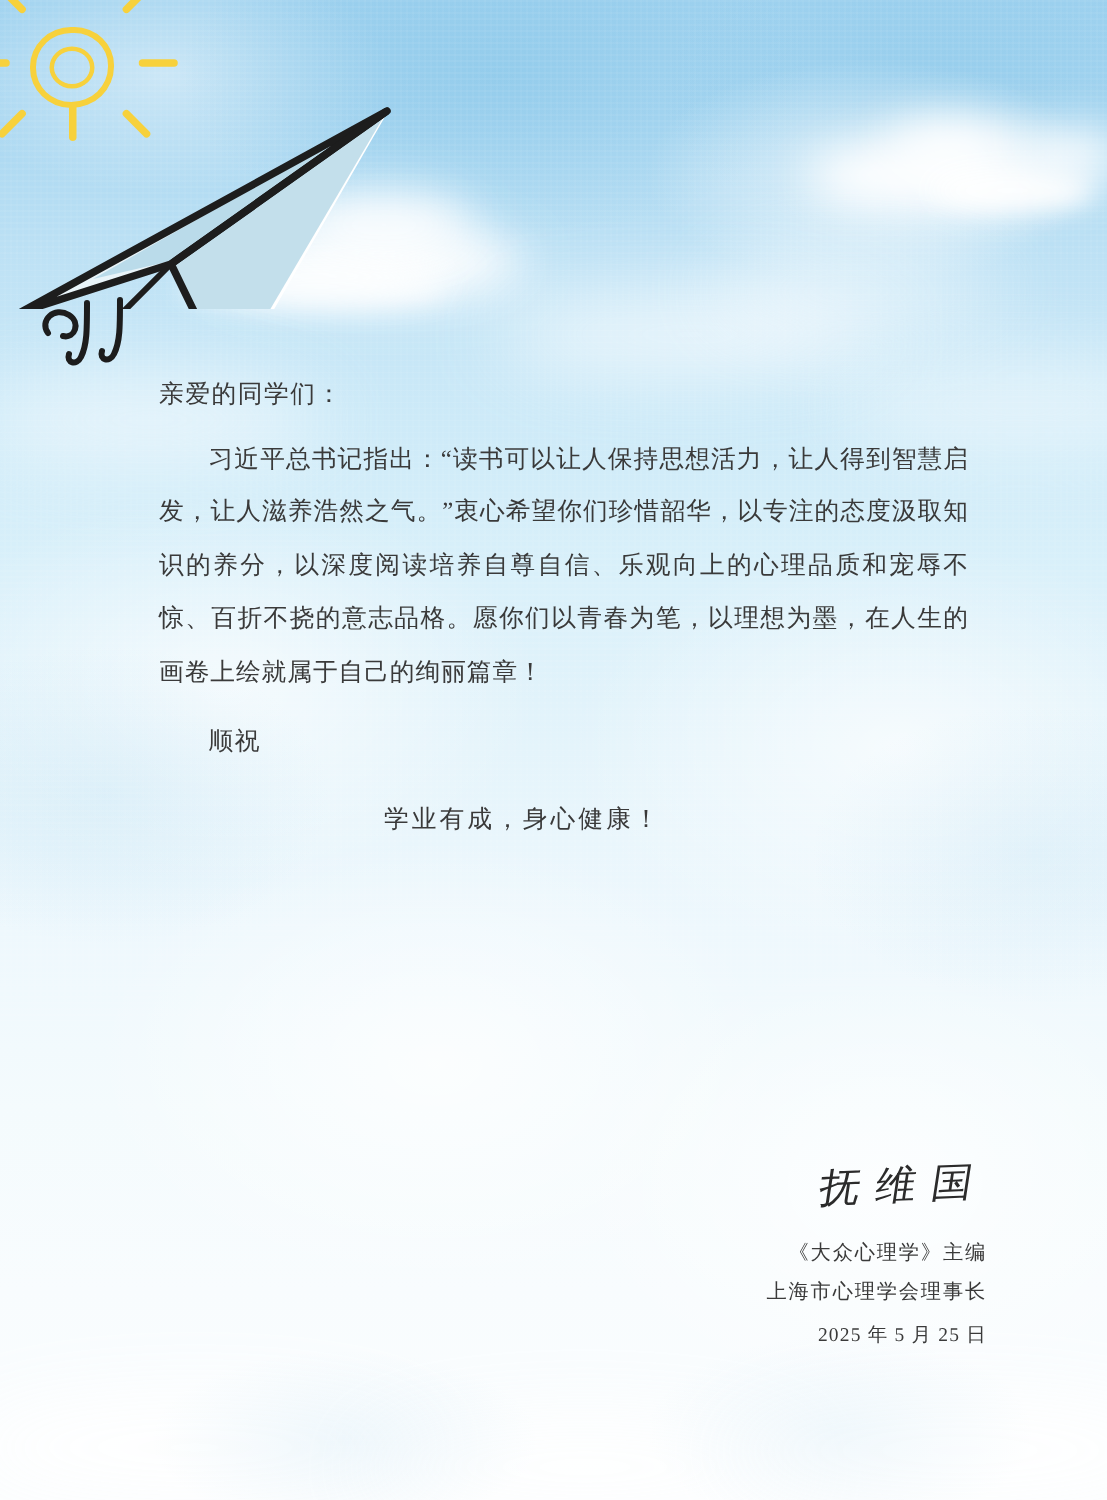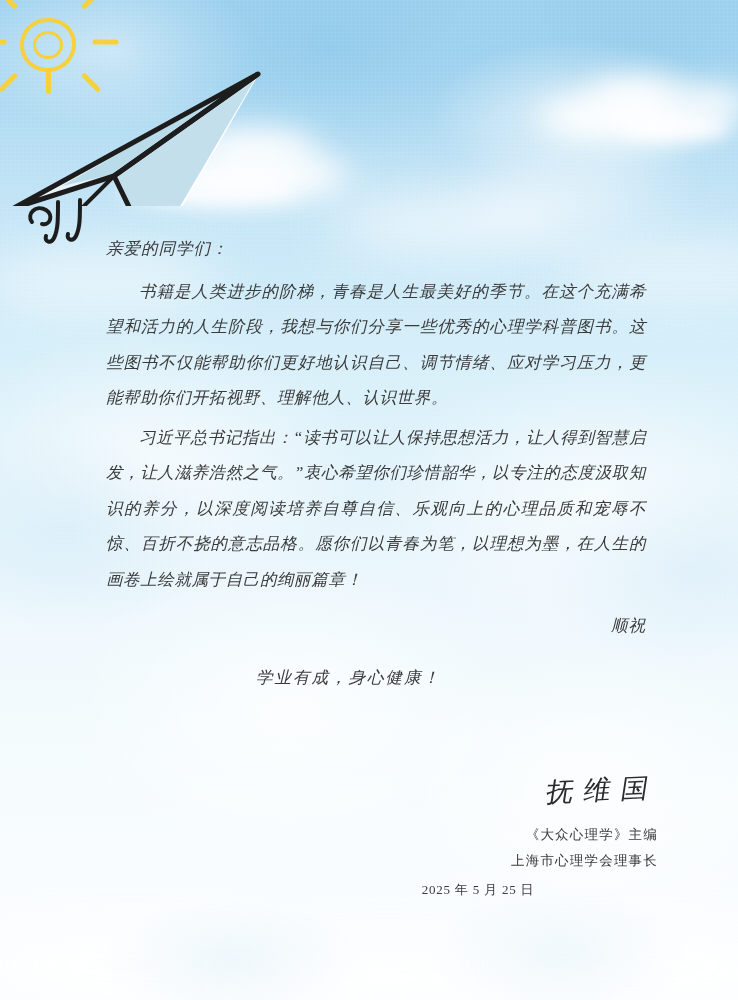--- a/index.html
+++ b/index.html
@@ -106,46 +106,44 @@
     left: 24px;
     top: 196px;
     width: 80px;
     height: 54px;
   }
 
   
   .letter {
     position: absolute;
     left: 106px;
-    top: 238px;
+    top: 252px;
     width: 540px;
     color: #3a3a3a;
     font-family: "Liberation Serif", serif;
-    font-style: italic;
   }
   .salutation {
     font-size: 16.5px;
     letter-spacing: 1px;
     margin-bottom: 14px;
   }
   .para {
     font-size: 16.5px;
     line-height: 2.15;
     letter-spacing: 0.6px;
     text-indent: 2em;
     margin: 0 0 4px 0;
     text-align: justify;
     text-justify: inter-ideograph;
   }
   .closing {
     font-size: 16.5px;
     letter-spacing: 1px;
     text-indent: 2em;
     margin-top: 18px;
-    text-align: right;
   }
   .wish {
     font-size: 16.5px;
     letter-spacing: 2px;
     text-indent: 0;
     margin-top: 30px;
     padding-left: 150px;
   }
 
   
@@ -174,21 +172,20 @@
     font-size: 13.5px;
     color: #3a3a3a;
     letter-spacing: 1.2px;
     line-height: 1.95;
   }
   .sig-date {
     font-size: 13px;
     color: #3a3a3a;
     letter-spacing: 0.8px;
     margin-top: 6px;
-    text-align: center;
   }
 
   
   .grain {
     position: absolute;
     inset: 0;
     pointer-events: none;
     opacity: 0.25;
     background-image:
       repeating-linear-gradient(0deg, rgba(255,255,255,0.0) 0 3px, rgba(255,255,255,0.22) 3px 4px),
@@ -265,21 +262,20 @@
   <div class="swirl">
     <svg viewBox="0 0 80 54" width="80" height="54">
       <path d="M8,26 C2,18 12,8 22,14 C30,19 26,30 18,28" fill="none" stroke="#1d1d1d" stroke-width="4" stroke-linecap="round"></path>
       <path d="M34,6 C34,24 34,34 30,42 C27,48 20,46 22,40" fill="none" stroke="#1d1d1d" stroke-width="4" stroke-linecap="round"></path>
       <path d="M56,4 C56,22 56,32 52,40 C49,46 42,44 44,38" fill="none" stroke="#1d1d1d" stroke-width="4" stroke-linecap="round"></path>
     </svg>
   </div>
 
   <div class="letter">
     <div class="salutation">亲爱的同学们：</div>
-    <p class="para">书籍是人类进步的阶梯，青春是人生最美好的季节。在这个充满希望和活力的人生阶段，我想与你们分享一些优秀的心理学科普图书。这些图书不仅能帮助你们更好地认识自己、调节情绪、应对学习压力，更能帮助你们开拓视野、理解他人、认识世界。</p>
     <p class="para">习近平总书记指出：“读书可以让人保持思想活力，让人得到智慧启发，让人滋养浩然之气。”衷心希望你们珍惜韶华，以专注的态度汲取知识的养分，以深度阅读培养自尊自信、乐观向上的心理品质和宠辱不惊、百折不挠的意志品格。愿你们以青春为笔，以理想为墨，在人生的画卷上绘就属于自己的绚丽篇章！</p>
     <div class="closing">顺祝</div>
     <div class="wish">学业有成，身心健康！</div>
   </div>
 
   <div class="sigblock">
     <div class="sig-script">
       <span class="sig-name">抚维国</span>
     </div>
     <div class="sig-line">《大众心理学》主编</div>

